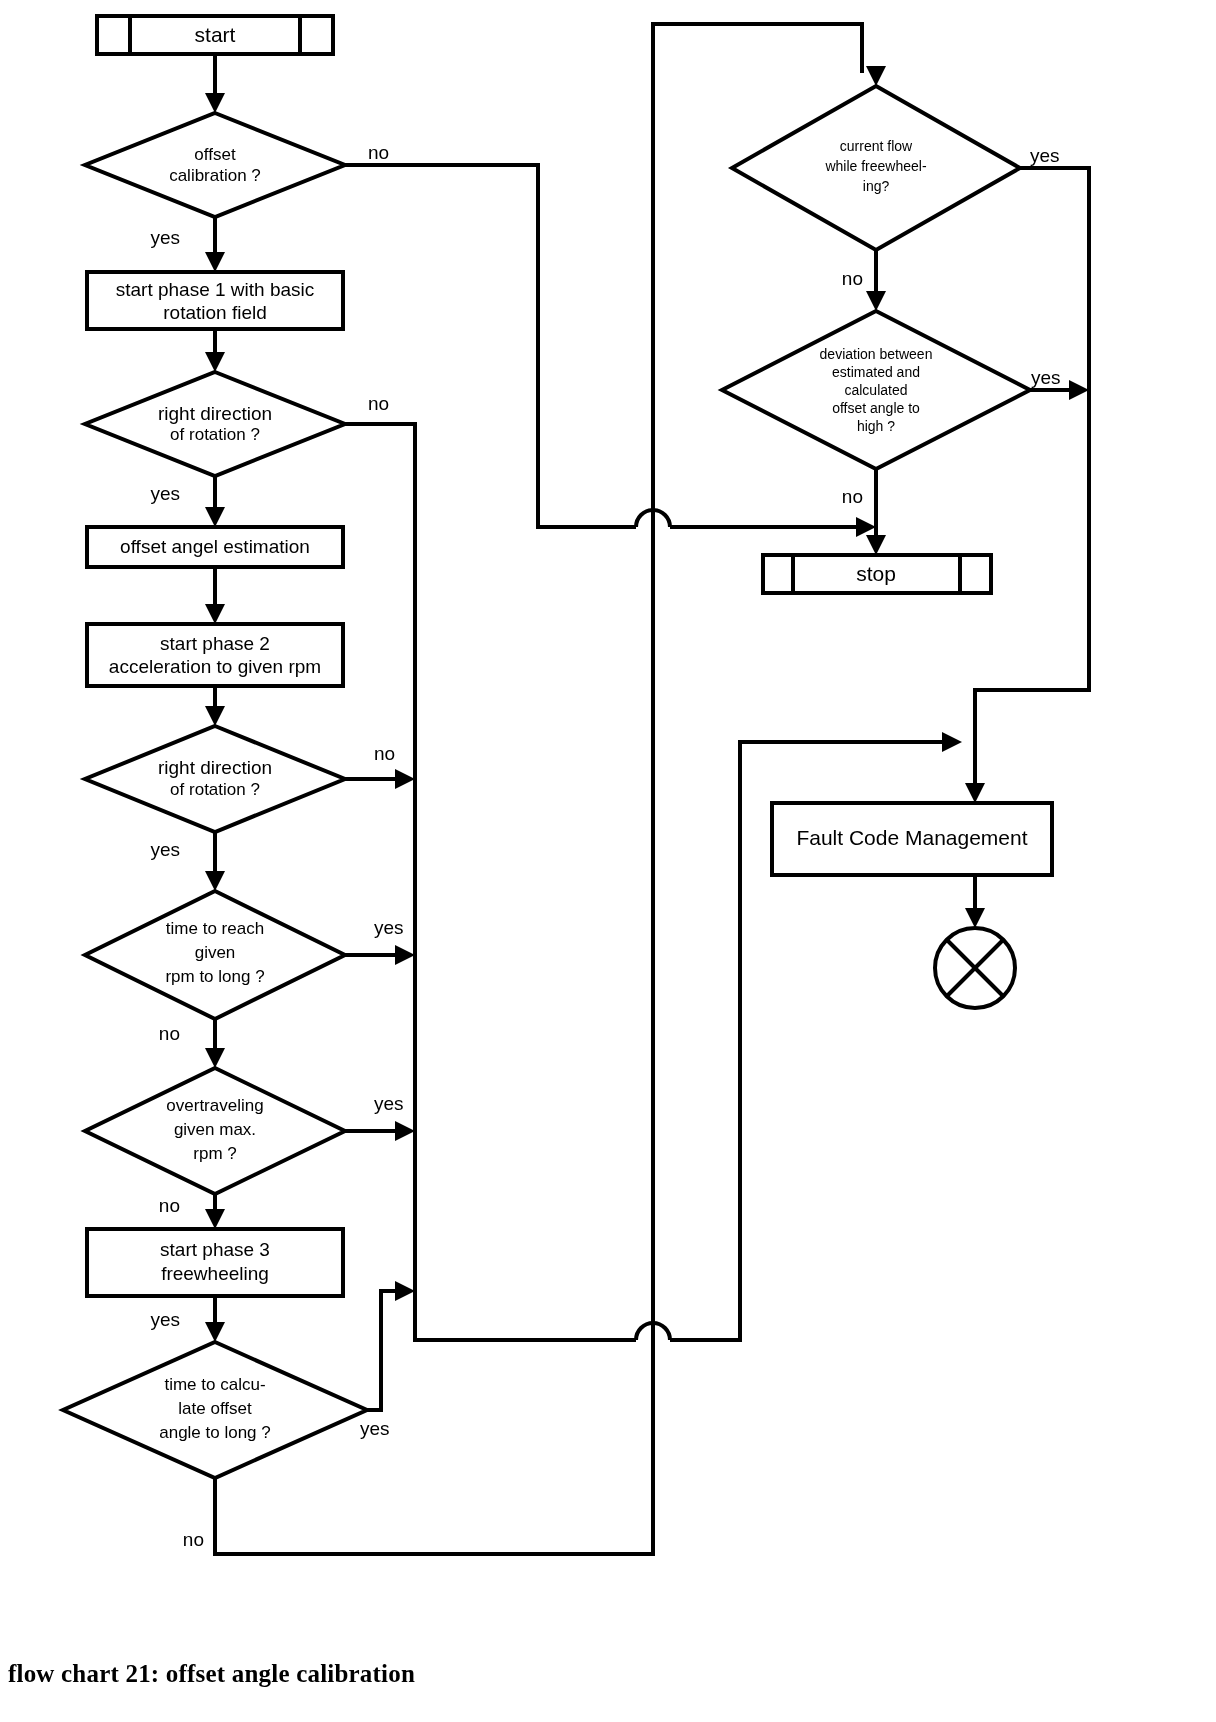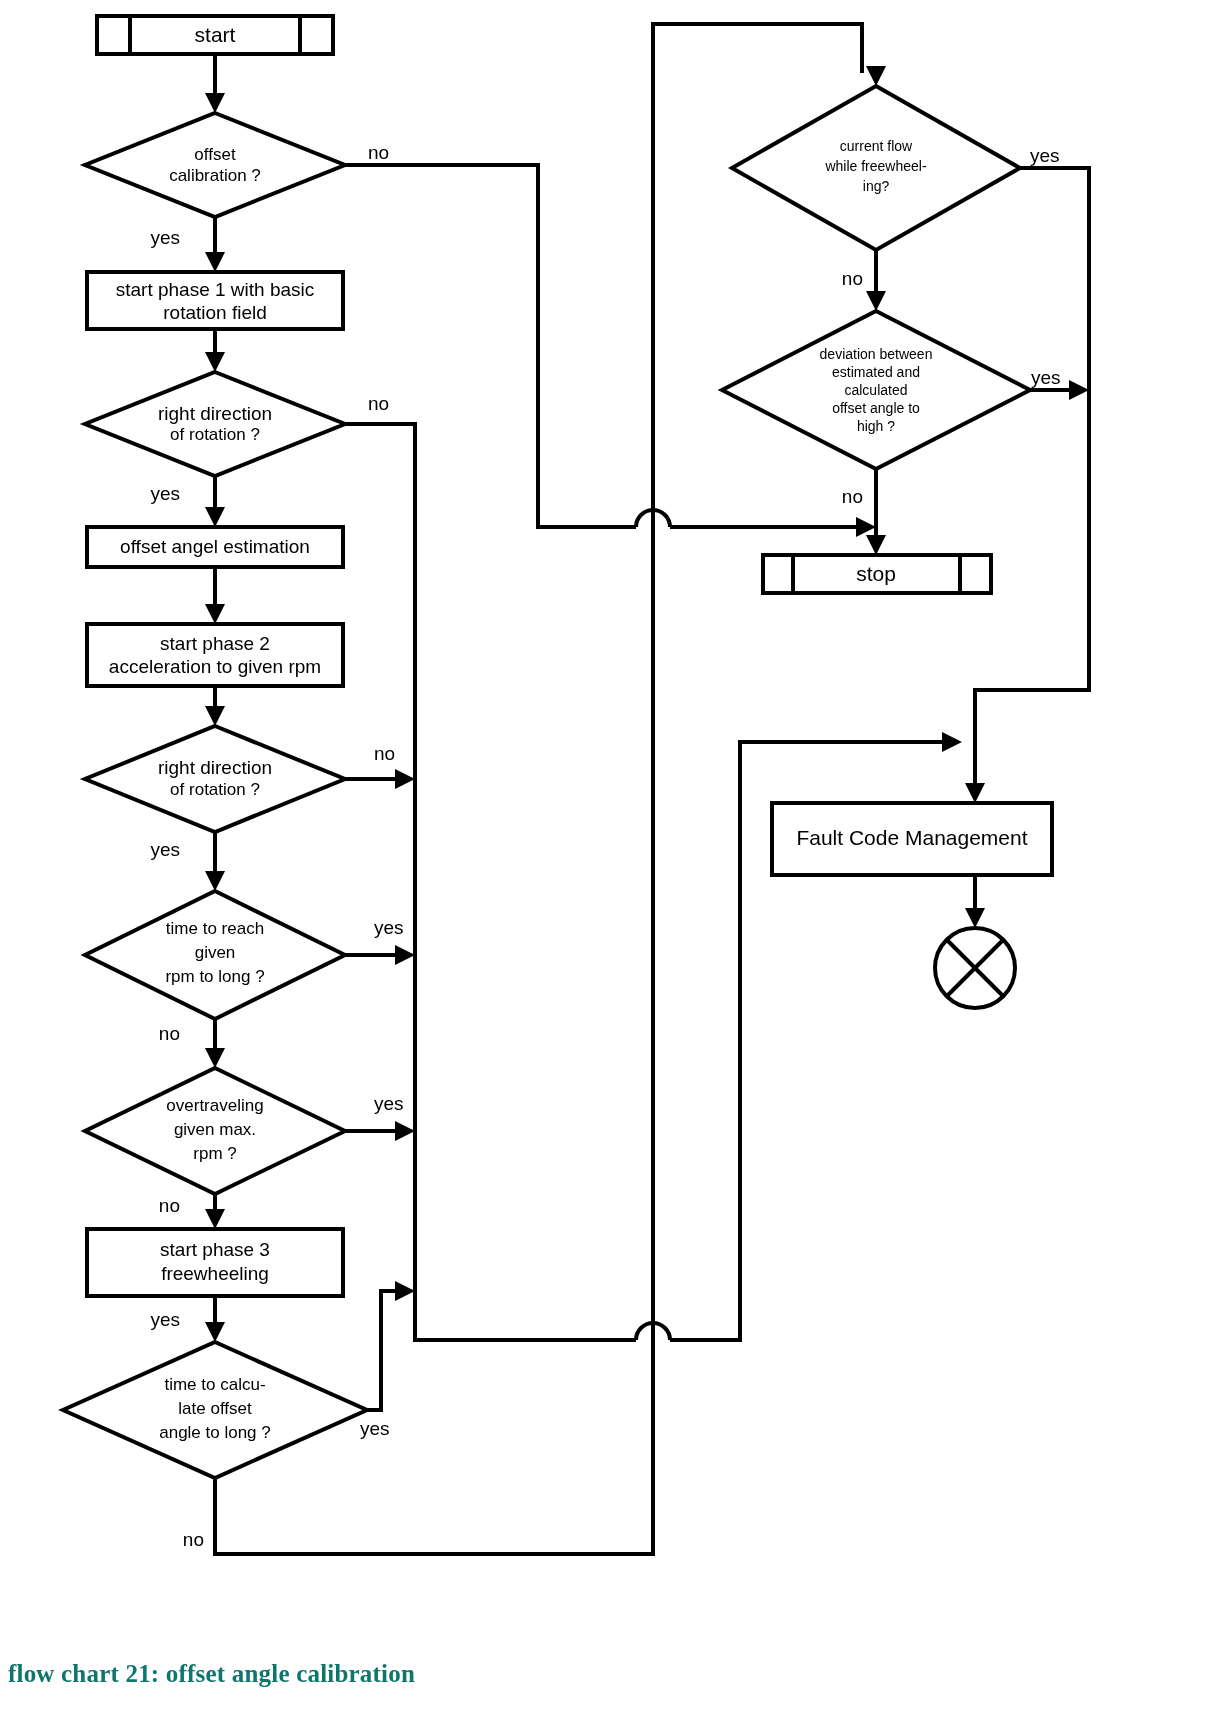--- a/index.html
+++ b/index.html
@@ -9,21 +9,21 @@
   .shape{fill:#ffffff;stroke:#000000;stroke-width:4;stroke-linejoin:miter;}
   .conn{fill:none;stroke:#000000;stroke-width:4;stroke-linecap:butt;stroke-linejoin:miter;}
   .conn-head{fill:#000000;stroke:none;}
   .lbl{font-family:"Liberation Sans",sans-serif;fill:#000;text-anchor:middle;dominant-baseline:middle;}
   .t-xl{font-size:21px;}
   .t-lg{font-size:19px;}
   .t-md{font-size:17px;}
   .t-xs{font-size:14px;}
   .flag{font-family:"Liberation Sans",sans-serif;fill:#000;font-size:19px;}
   .caption{position:absolute;left:8px;top:1660px;font-family:"Liberation Serif",serif;
-           font-weight:bold;font-size:25px;color:#0f766e;white-space:nowrap;letter-spacing:0.2px;}
+           font-weight:bold;font-size:25px;color:#000000;white-space:nowrap;letter-spacing:0.2px;}
 </style>
 </head>
 <body>
 
 <div id="page">
 
   <svg id="chart" viewBox="0 0 1216 1722">
 
     <g>
       <rect class="shape" x="97" y="16" width="236" height="38"></rect>

